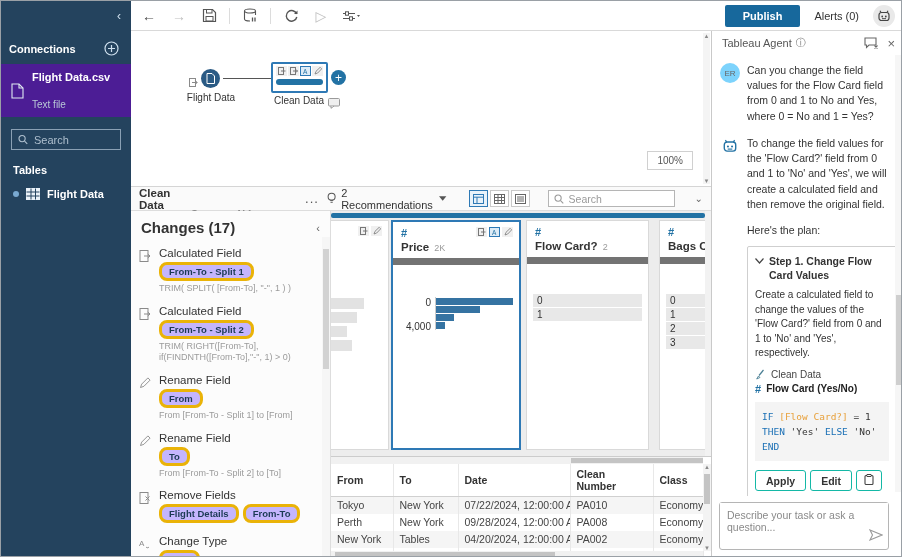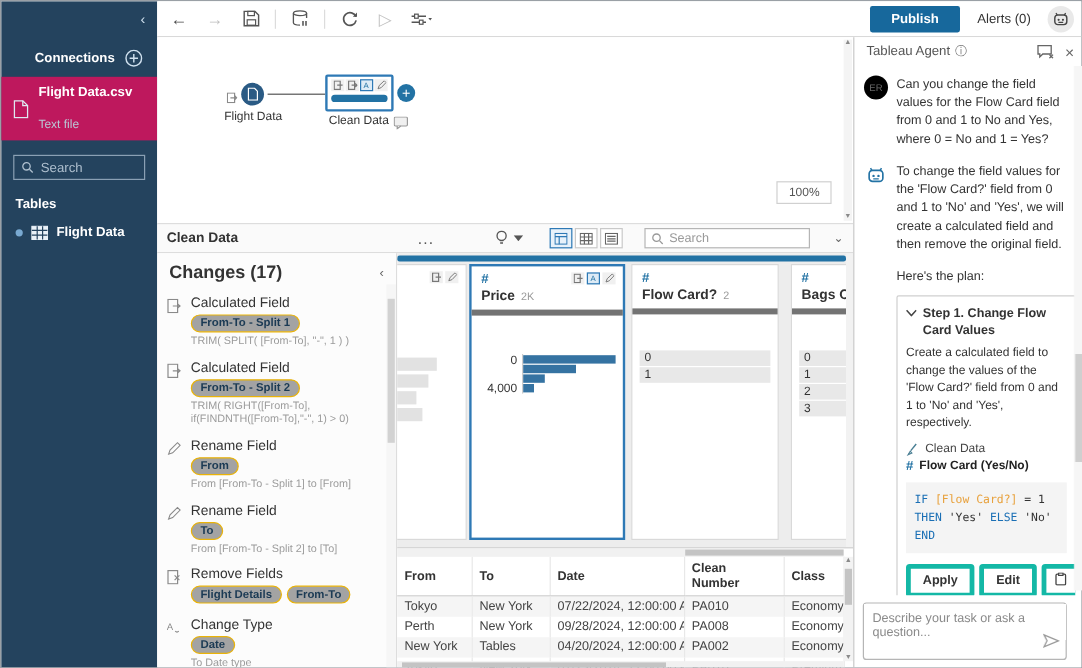--- a/index.html
+++ b/index.html
@@ -4,23 +4,23 @@
 <style>
   * { margin:0; padding:0; box-sizing:border-box; }
   html,body { width:902px; height:557px; overflow:hidden; font-family:"Liberation Sans",sans-serif; background:#fff; color:#333; }
   .abs { position:absolute; }
   #app { position:relative; width:902px; height:557px; border:1px solid #9aa0a6; overflow:hidden; }
 
   
   #sidebar { left:0; top:0; width:130px; height:557px; background:#24435e; color:#fff; }
   .sb-top { height:30px; display:flex; align-items:center; justify-content:flex-end; padding-right:10px; }
   .sb-chevron { color:#cfe0ee; font-size:12px; cursor:pointer; }
-  .sb-row { display:flex; align-items:center; justify-content:space-between; padding:10px 12px 8px 28px; }
+  .sb-row { display:flex; align-items:center; justify-content:space-between; padding:10px 12px 8px 8px; }
   .sb-head { font-size:11px; font-weight:bold; color:#fff; }
-  .sb-conn { background:#be185d; padding:7px 10px; display:flex; gap:8px; align-items:center; }
+  .sb-conn { background:#4c1d95; padding:7px 10px; display:flex; gap:8px; align-items:center; }
   .sb-conn-name { font-size:11px; font-weight:bold; color:#fff; }
   .sb-conn-sub { font-size:10px; color:#b9c8d6; margin-top:16px; }
   .sb-search { margin:12px 10px 0 10px; border:1px solid #8aa0b4; height:21px; display:flex; align-items:center; gap:6px; padding:0 6px; }
   .sb-search input { background:transparent; border:none; outline:none; color:#cdd9e4; font-size:11px; width:80px; font-family:"Liberation Sans",sans-serif; }
   .sb-search input::placeholder { color:#aebfce; }
   .sb-tables { padding:14px 12px 6px 12px; font-size:11px; font-weight:bold; }
   .sb-table-item { display:flex; align-items:center; gap:7px; padding:6px 12px; font-size:11px; font-weight:bold; }
   .dot { width:6px; height:6px; border-radius:50%; background:#79a9d1; }
 
   
@@ -67,33 +67,33 @@
   .sh-collapse { margin-left:12px; color:#666; font-size:10px; cursor:pointer; }
 
   
   #changes { left:130px; top:210px; width:200px; height:347px; background:#fcfcfc; border-right:1px solid #ddd; overflow:hidden; }
   .ch-head { display:flex; justify-content:space-between; align-items:center; padding:8px 10px 6px 10px; }
   .ch-title { font-size:15px; font-weight:bold; color:#333; }
   .ch-item { position:relative; padding:5px 8px 5px 28px; }
   .ch-item .ic { position:absolute; left:8px; top:6px; }
   .ch-type { font-size:11.5px; color:#333; }
   .ch-pills { margin:3px 0 2px 0; display:flex; gap:4px; flex-wrap:wrap; }
-  .pill { border:1px solid #eab308; background:#a3a3a3; border-radius:8px; font-size:9.5px; font-weight:bold; color:#1b3a54; padding:1px 7px; }
+  .pill { border:3px solid #eab308; background:#c4b5fd; border-radius:8px; font-size:9.5px; font-weight:bold; color:#1b3a54; padding:1px 7px; }
   .ch-detail { font-size:9px; color:#9b9b9b; line-height:1.3; width:150px; }
   .ch-scroll { position:absolute; right:0; top:26px; bottom:0; width:8px; background:#f6f6f6; }
   .ch-scroll .thumb { position:absolute; top:12px; left:1px; width:6px; height:120px; background:#d2d2d2; }
 
   
   #profile { left:330px; top:210px; width:380px; height:245px; background:#ededed; overflow:hidden; }
   .blue-strip { position:absolute; left:0; top:2px; width:374px; height:5px; background:#2272a4; border-radius:2px; }
   .pane { position:absolute; top:9px; bottom:6px; background:#fff; border:1px solid #d9d9d9; }
   .pane-hdr { display:flex; align-items:flex-start; justify-content:space-between; padding:5px 6px 0 8px; }
   .hash { color:#2272a4; font-size:11px; font-weight:bold; }
   .pane-icons { display:flex; gap:2px; }
-  .pane-title-row { padding:2px 8px 5px 8px; border-bottom:5px solid #737373; display:flex; align-items:baseline; gap:5px; }
+  .pane-title-row { padding:2px 8px 5px 8px; border-bottom:7px solid #737373; display:flex; align-items:baseline; gap:5px; }
   .pane-title { font-size:11.5px; font-weight:bold; color:#333; white-space:nowrap; overflow:hidden; }
   .pane-count { font-size:9px; color:#9a9a9a; }
   .hist { margin-top:32px; display:flex; }
   .hist-labels { width:42px; text-align:right; font-size:10px; color:#333; padding-right:4px; }
   .hist-bars { flex:1; padding-top:1px; border-left:1px solid #ccc; padding-right:6px; }
   .hist-bar { height:7px; background:#3573a2; margin-bottom:1px; } 
   .vrow { margin:1px 6px; background:#e8e8e8; font-size:10px; color:#333; padding:1px 4px; height:13px; }
   .vrows { margin-top:30px; }
   .pbars { margin-top:62px; }
   .pbar { height:11px; background:#e2e2e2; margin:3px 0 3px 0; }
@@ -116,34 +116,34 @@
 
   
   #agent { left:710px; top:30px; width:192px; height:527px; background:#fff; border-left:1px solid #c9c9c9; }
   .ag-head { height:20px; display:flex; align-items:center; padding:4px 8px 0 10px; gap:4px; }
   .ag-title { font-size:11px; color:#555; }
   .ag-info { font-size:10px; color:#777; }
   .ag-head-icons { margin-left:auto; display:flex; gap:8px; align-items:center; }
   .ag-x { font-size:13px; color:#666; cursor:pointer; }
   .ag-body { position:absolute; left:0; top:24px; width:184px; bottom:62px; overflow:hidden; padding:8px 6px 0 8px; }
   .msg-row { display:flex; gap:7px; margin-bottom:12px; }
-  .avatar { flex:none; width:20px; height:20px; border-radius:50%; background:#000000; color:#666; font-size:8px; font-weight:normal; display:flex; align-items:center; justify-content:center; }
+  .avatar { flex:none; width:20px; height:20px; border-radius:50%; background:#7dd3fc; color:#666; font-size:8px; font-weight:normal; display:flex; align-items:center; justify-content:center; }
   .bot-avatar { flex:none; width:20px; height:20px; border-radius:50%; background:#fff; display:flex; align-items:center; justify-content:center; }
   .msg-text { font-size:10.5px; color:#333; line-height:1.45; width:146px; }
   .plan-label { font-size:10.5px; color:#333; margin:2px 0 10px 27px; }
   .step-card { margin-left:27px; width:150px; border:1px solid #cfcfcf; border-radius:2px; padding:8px 7px 0 7px; }
   .step1-hdr { display:flex; gap:5px; font-size:10.5px; font-weight:bold; color:#333; line-height:1.3; cursor:pointer; }
   .step-desc { font-size:10px; color:#333; line-height:1.45; margin:6px 0 8px 0; }
   .ctx-row { display:flex; align-items:center; gap:5px; font-size:10px; color:#444; margin-bottom:3px; }
   .ctx-row.field { font-weight:bold; color:#222; }
   .code { background:#f4f4f4; font-family:"DejaVu Sans Mono",monospace; font-size:9.5px; line-height:1.6; padding:7px 7px; margin:7px 0 9px 0; color:#333; }
   .kw { color:#1a6fb5; }
   .fld { color:#e8a13c; }
   .btn-row { display:flex; gap:4px; margin-bottom:10px; }
-  .abtn { border:4px solid #14b8a6; background:#fff; border-radius:3px; font-size:10.5px; font-weight:bold; color:#333; padding:3px 10px; cursor:pointer; font-family:"Liberation Sans",sans-serif;text-align:right; }
+  .abtn { border:1px solid #14b8a6; background:#fff; border-radius:3px; font-size:10.5px; font-weight:bold; color:#333; padding:3px 10px; cursor:pointer; font-family:"Liberation Sans",sans-serif;text-align:right; }
   .abtn.icon { padding:3px 7px; }
   .ag-input { position:absolute; left:7px; bottom:8px; width:170px; height:48px; border:1px solid #b5b5b5; border-radius:3px; background:#fff; }
   .ag-input textarea { width:100%; height:30px; border:none; outline:none; resize:none; font-size:10.5px; color:#333; padding:6px 7px; font-family:"Liberation Sans",sans-serif; }
   .ag-input textarea::placeholder { color:#8a8a8a; }
   .send-ic { position:absolute; right:5px; bottom:4px; cursor:pointer; }
   .ag-scroll { position:absolute; right:0; top:24px; bottom:66px; width:8px; background:#f6f6f6; }
   .ag-scroll .thumb { position:absolute; top:55%; left:1px; width:6px; height:90px; background:#cfcfcf; }
 </style>
 </head>
 <body>
@@ -298,20 +298,21 @@
   <div id="stephdr" class="abs">
     <span class="sh-title">Clean Data</span>
     <span class="sh-meta">9 fields</span>
     <span class="sh-meta">4K rows</span>
     <span class="sh-more">...</span>
     <span class="sh-reco">
       <svg width="10" height="13" viewBox="0 0 10 13">
           <circle cx="5" cy="4.5" r="3.8" fill="none" stroke="#555" stroke-width="1.1"></circle>
           <path d="M3.5 8.5h3M3.8 10.5h2.4" stroke="#555" stroke-width="1.1"></path>
         </svg>
+      <span>2 Recommendations</span>
       <svg width="8" height="5" viewBox="0 0 8 5">
           <path d="M0 0l4 5 4-5z" fill="#555"></path>
         </svg>
     </span>
     <span class="view-toggles">
       <span class="vt active">
           <svg width="11" height="10" viewBox="0 0 11 10">
             <rect x="0.5" y="0.5" width="10" height="9" fill="none" stroke="#2e79b5"></rect>
             <path d="M0.5 3.2h10M4 3.2v6.3" stroke="#2e79b5"></path>
           </svg>

